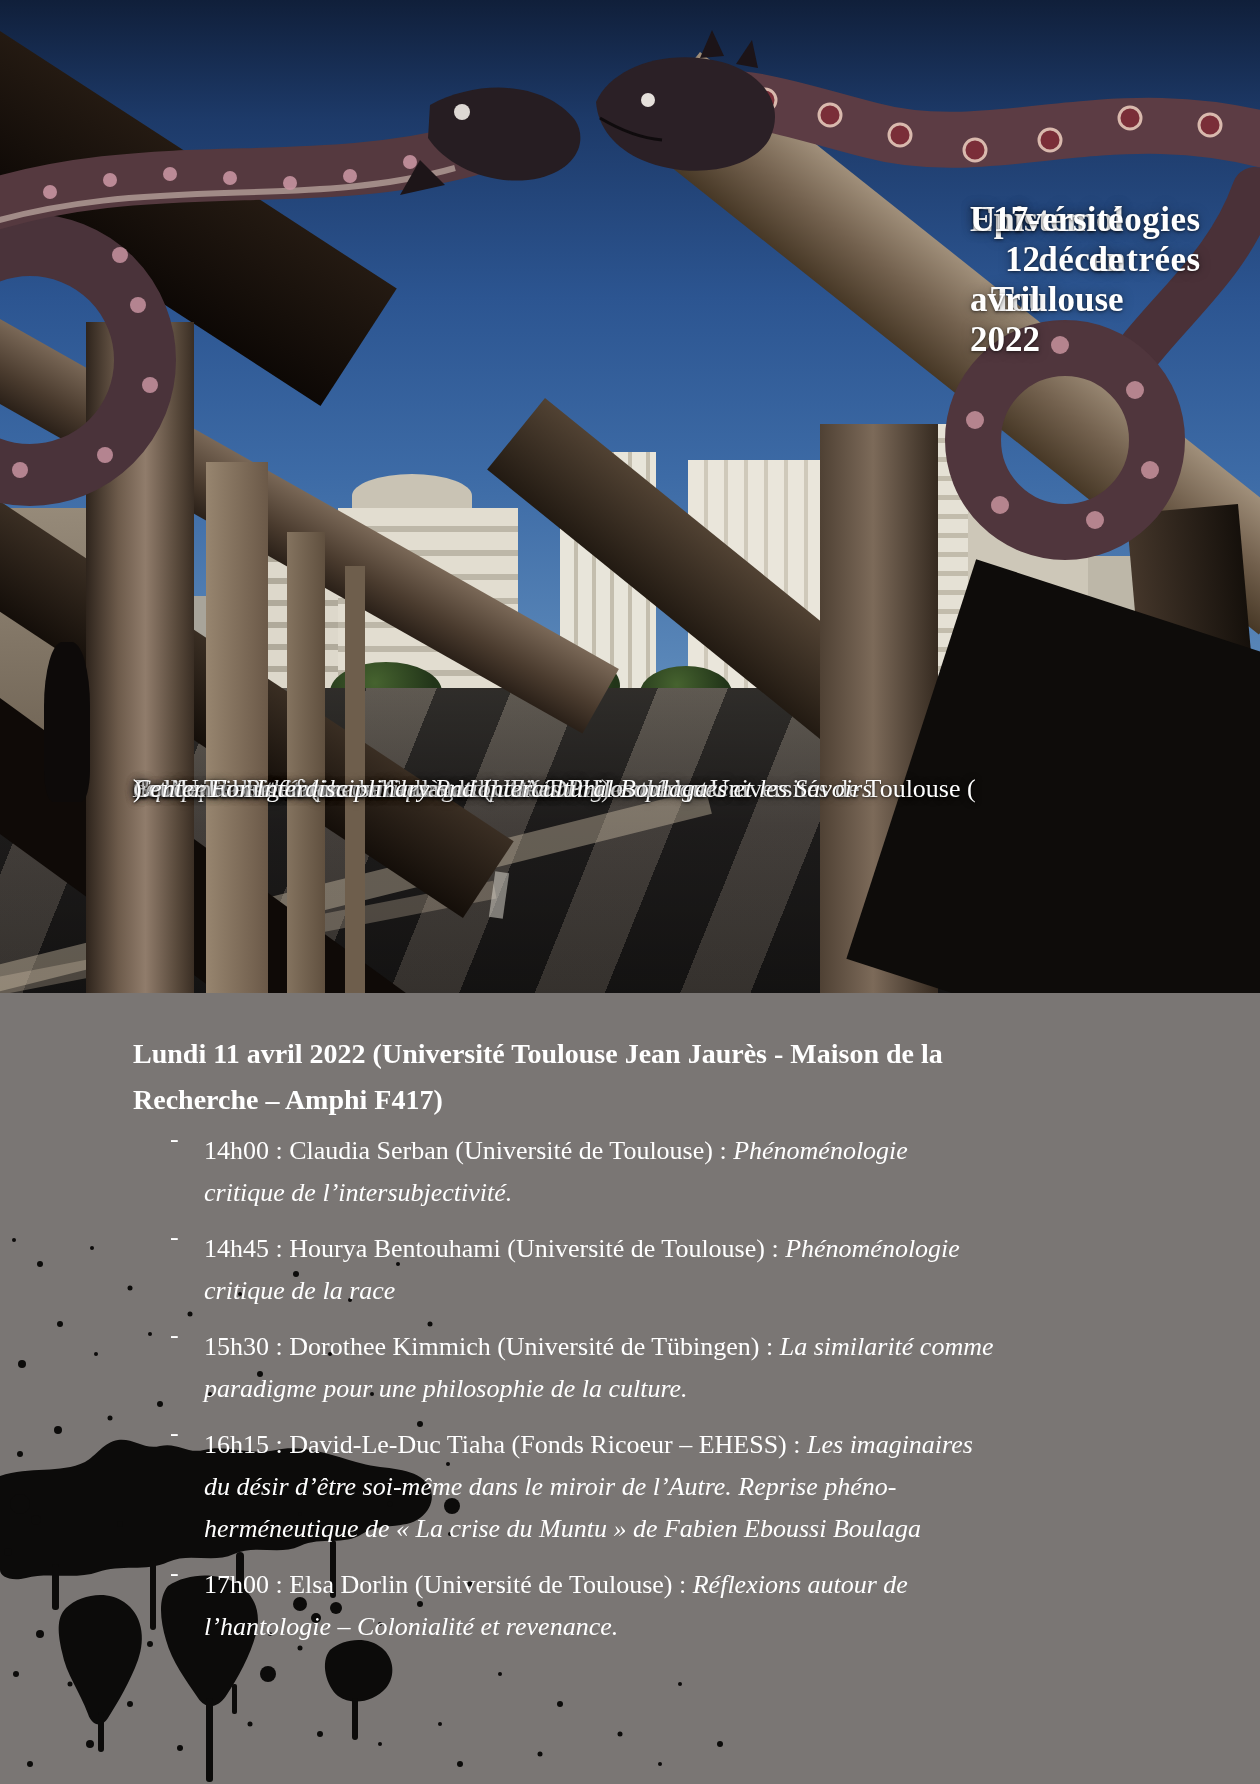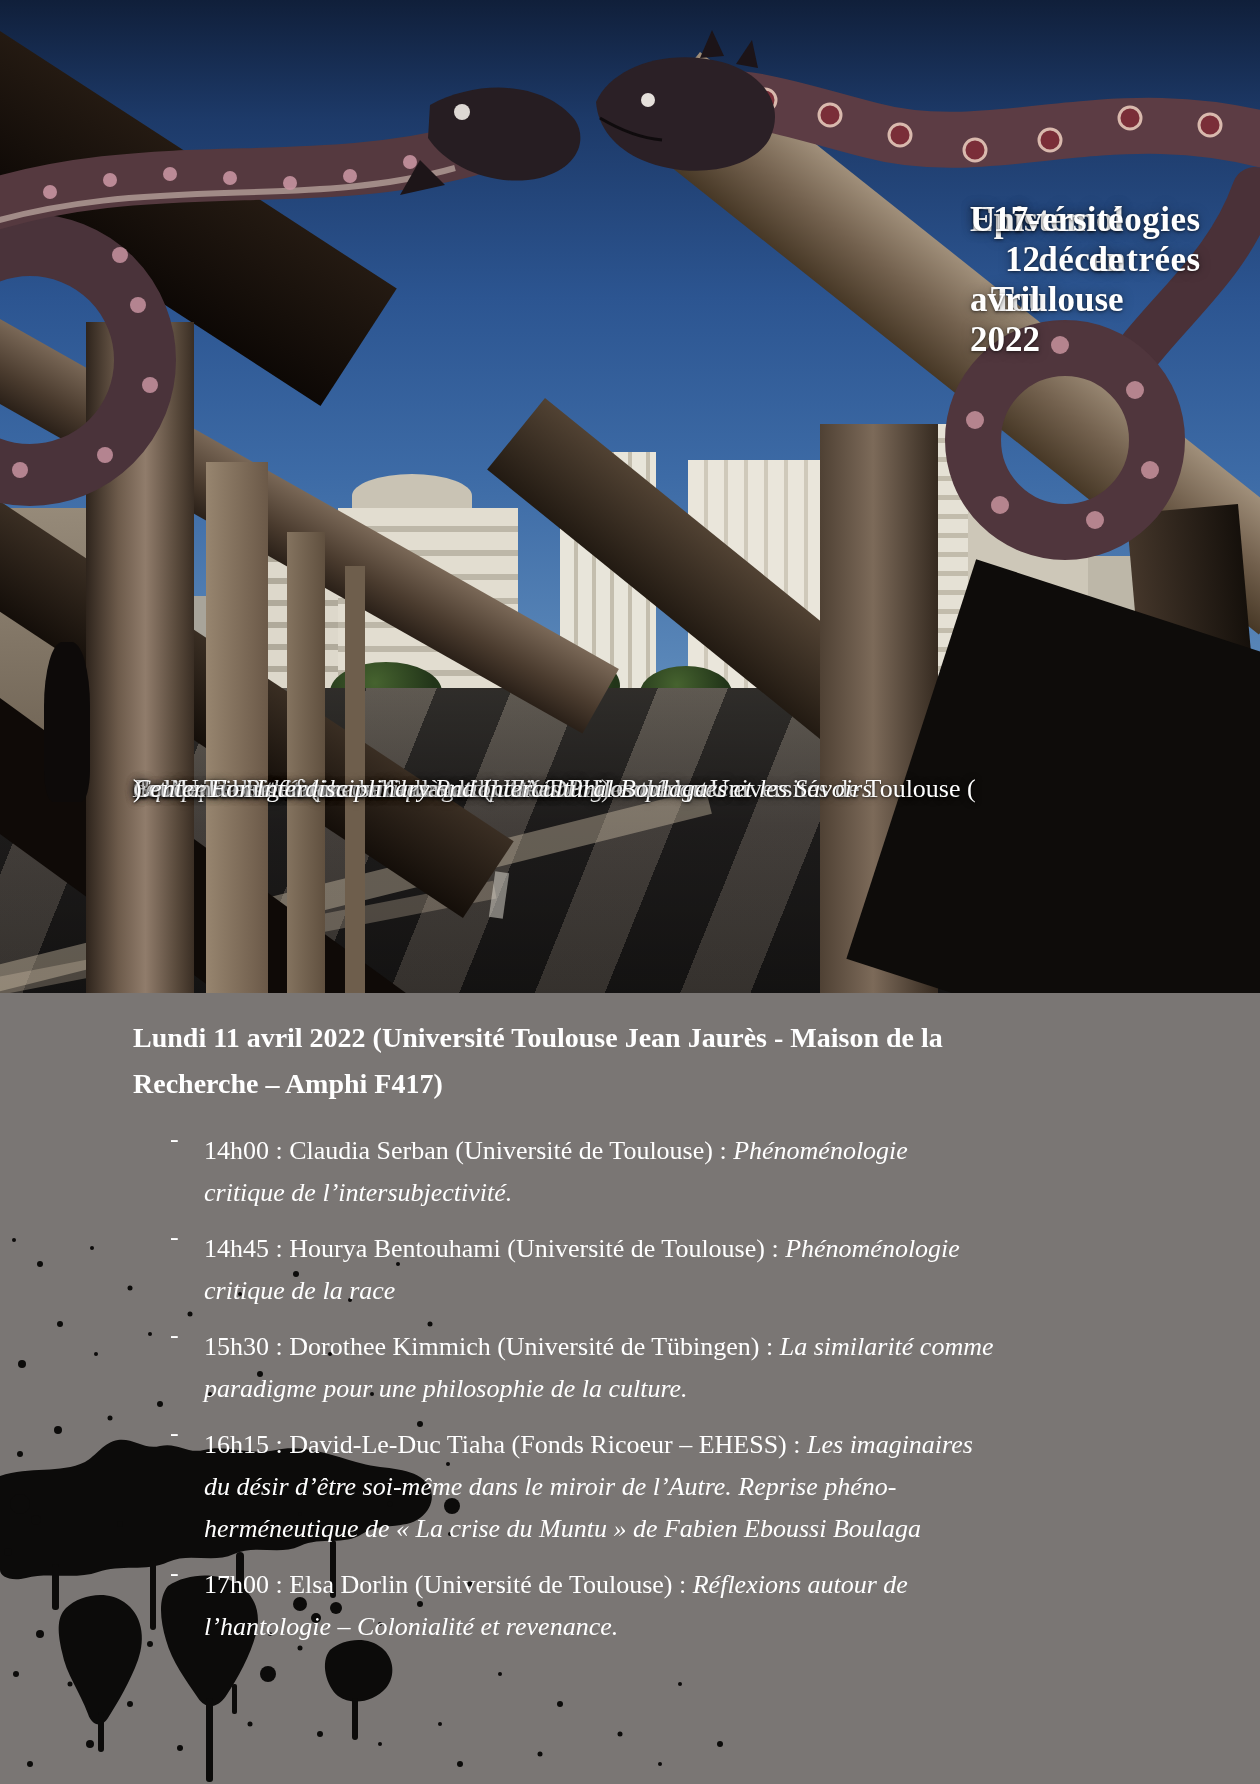--- a/index.html
+++ b/index.html
@@ -73,21 +73,21 @@
   .hero-title{font-size:35px;font-weight:700;letter-spacing:.5px;margin-bottom:37px;}
   .hero-sub{font-size:35px;font-weight:700;margin-bottom:16px;}
   .hero-dates{font-size:35px;font-weight:700;}
   .intro{z-index:5;position:absolute;left:133px;top:770px;width:845px;
     font-size:26px;line-height:38px;text-shadow:0 1px 3px rgba(0,0,0,.6),0 0 10px rgba(0,0,0,.4);}
   .it{font-style:italic;}
   
   .section{position:absolute;left:0;top:993px;width:1260px;height:791px;background:#7a7674;overflow:hidden;}
   .map{position:absolute;left:0;top:211px;width:800px;height:580px;z-index:0;}
   .program{position:relative;z-index:1;}
-  .prog-heading{position:absolute;left:133px;top:22px;width:880px;font-size:28px;font-weight:700;line-height:46px;}
+  .prog-heading{position:absolute;left:133px;top:38px;width:880px;font-size:28px;font-weight:700;line-height:46px;}
   .prog-list{position:absolute;left:170px;top:125px;width:824px;font-size:26px;line-height:42px;}
   .prog-item{display:flex;margin-bottom:2px;}
   .dash{width:34px;flex:0 0 34px;}
   .itm{flex:1;margin-top:12px;}
 </style>
 </head>
 <body>
 
 <div class="poster">
 

